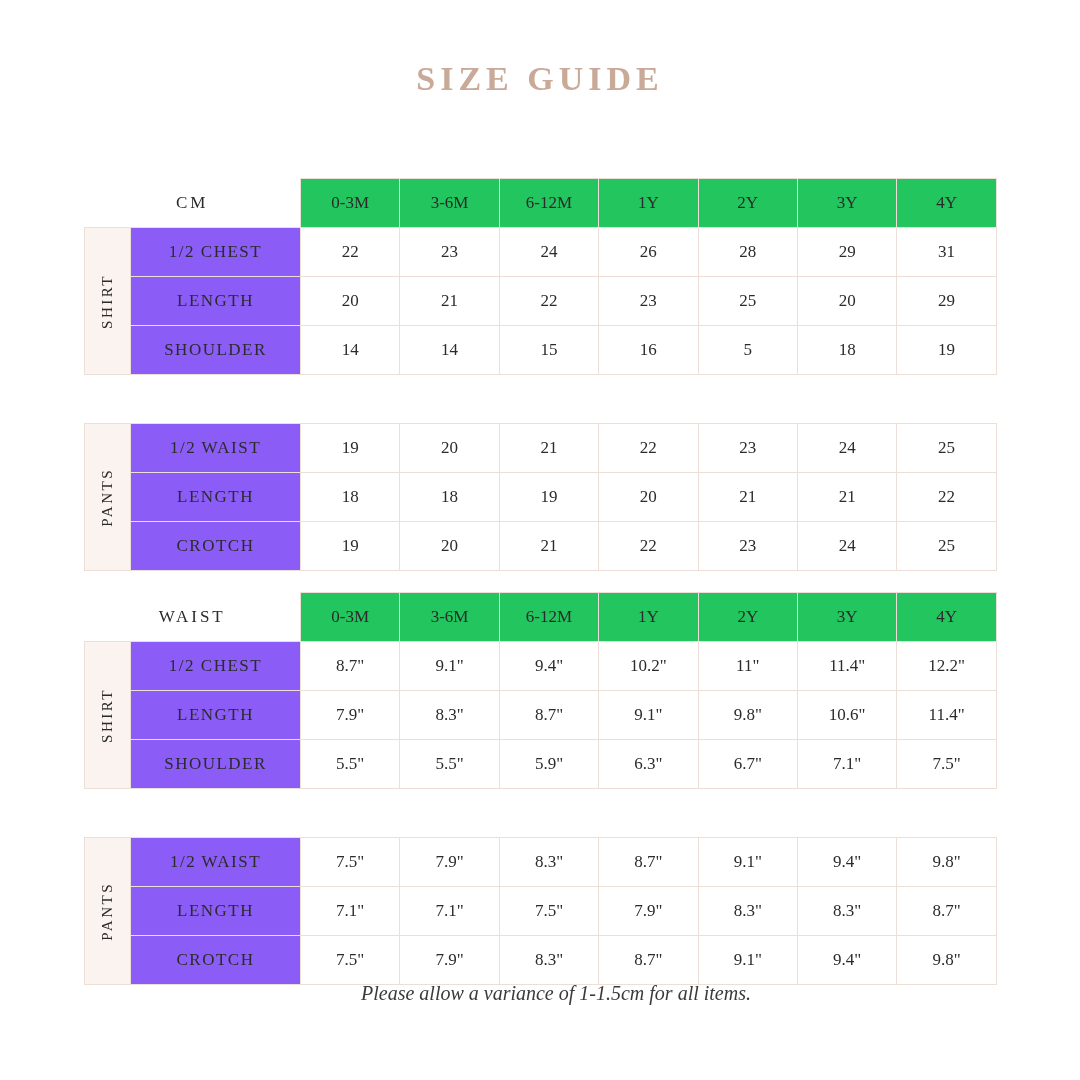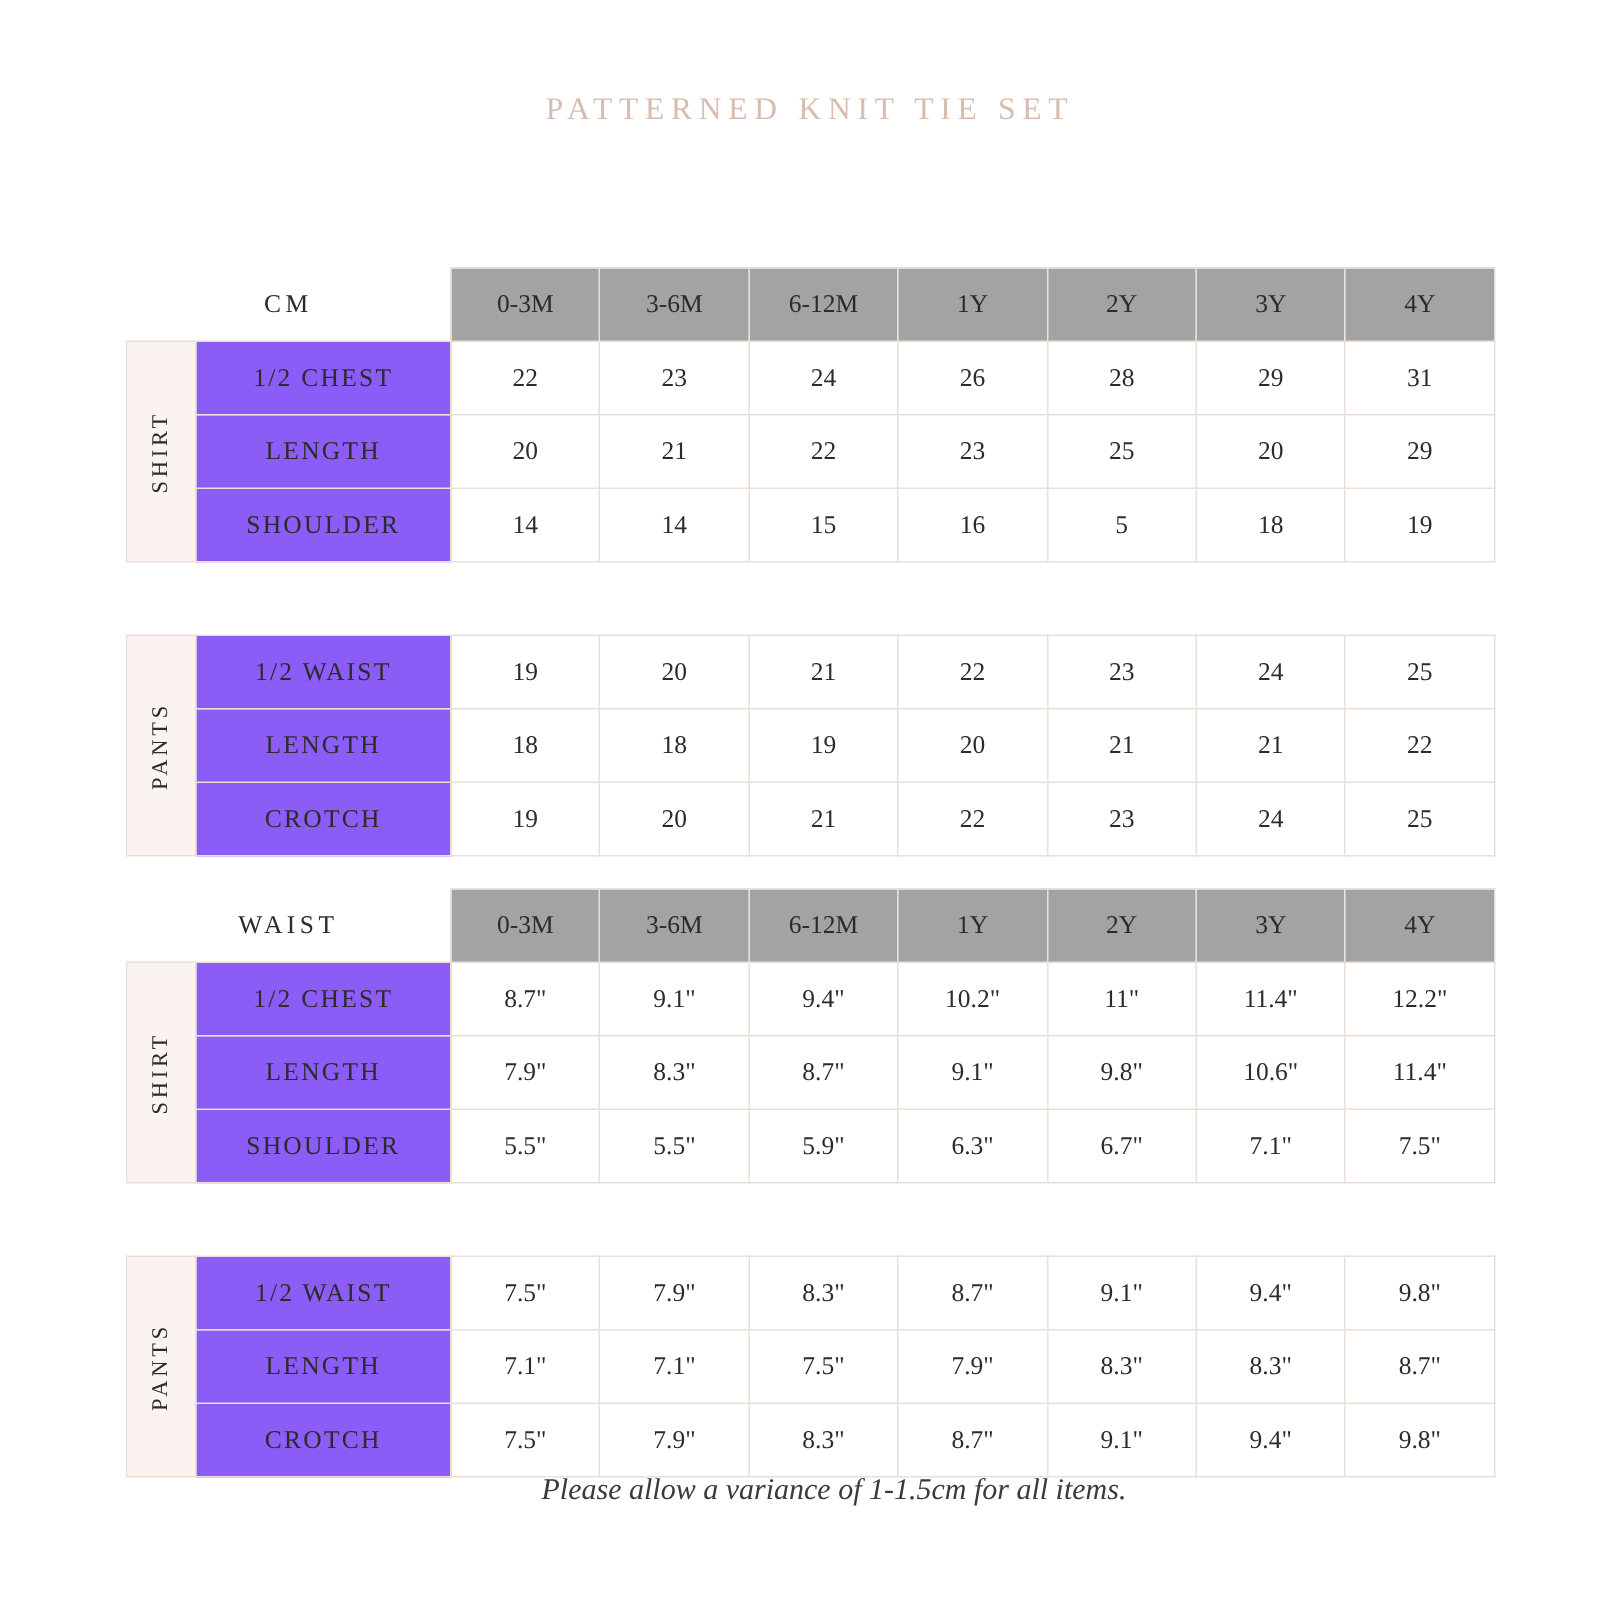--- a/index.html
+++ b/index.html
@@ -76,21 +76,21 @@
   
   .unit-cell {
     background: #ffffff;
     border: none !important;
     font-size: 25px;
     letter-spacing: 3px;
     color: #d8bcae;
     text-align: center;
   }
   .size-head {
-    background: #a3a3a3;
+    background: #22c55e;
     font-size: 17px;
     color: #2b2b2b;
     border: 1px solid #ecdfd7;
   }
 
   
   .vcat {
     background: #faf3ef;
     position: relative;
   }
@@ -130,21 +130,21 @@
     color: #3a3a3a;
     font-family: "Liberation Serif", "DejaVu Serif", serif;
   }
 </style>
 </head>
 <body>
 
 <div class="page">
 
   <div class="header">
-    <h2 class="subtitle">PATTERNED KNIT TIE SET</h2>
+    <h1 class="title">SIZE GUIDE</h1>
   </div>
 
   <div class="section" style="top:178px;">
     <table class="size-table">
       <colgroup>
         <col class="cat">
           <col class="label">
         <col class="size">
           <col class="size">
           <col class="size">

